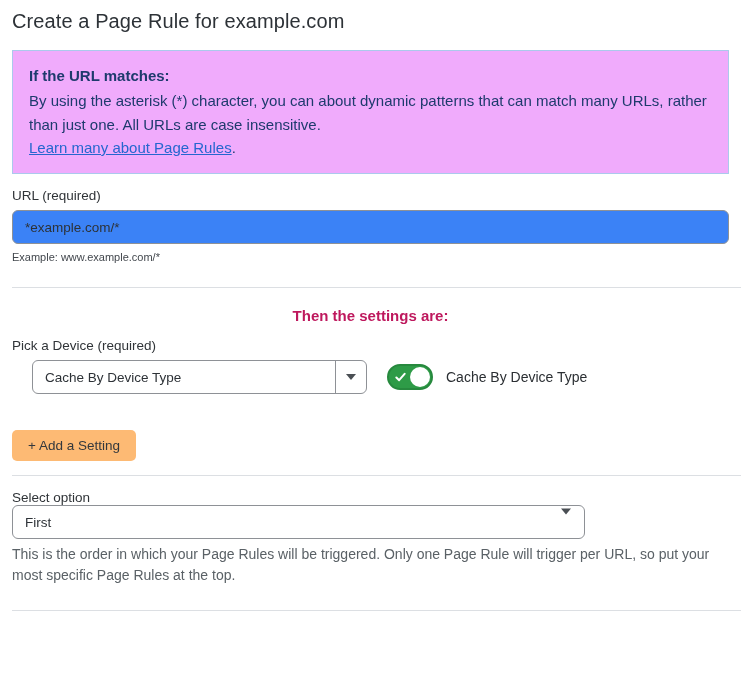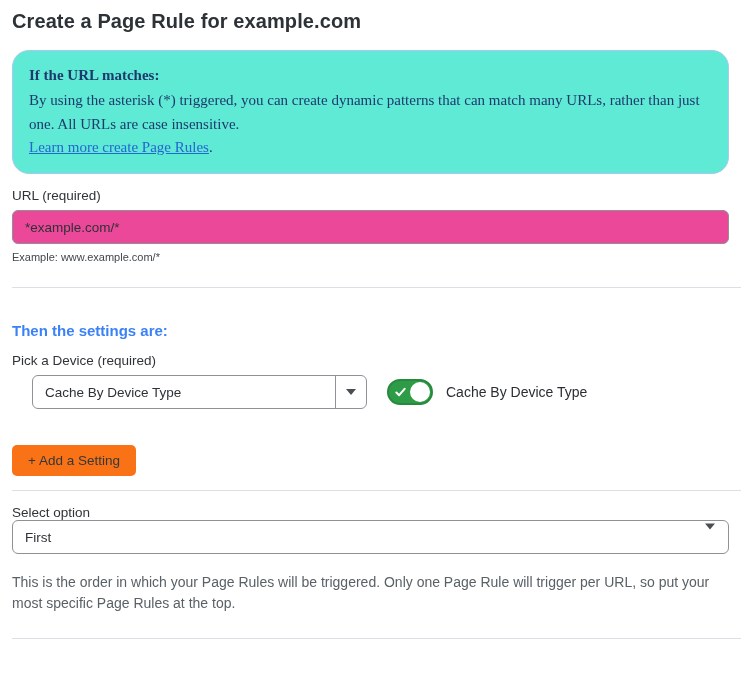--- a/index.html
+++ b/index.html
@@ -6,61 +6,60 @@
   html, body {
     width: 750px; height: 688px;
     background: #ffffff;
     font-family: "Liberation Sans", sans-serif;
     color: #32373c;
     overflow: hidden;
   }
   .page { padding: 8px 12px 0 12px; width: 741px; }
 
   .page-title {
-    font-size: 20px; font-weight: 700; color: #2d3237;
+    font-size: 20px; font-weight: 400; color: #2d3237;
     letter-spacing: .1px; margin-top: 2px;
   }
 
   
   .info-box {
     margin-top: 17px;
-    background: #5eead4;
+    background: #f0abfc;
     border: 1px solid #abc9ec;
-    border-radius: 17px;
+    border-radius: 0;
     padding: 13px 16px 14px 16px;
     color: #1e3a6d;
     font-size: 15px;
     line-height: 1.55;
     width: 717px;
-    font-family: Liberation Serif, serif;
   }
   .info-box .info-heading { font-weight: 700; font-size: 15px; color: #1e3a6d; }
   .info-box .info-body { margin-top: 2px; }
   .info-box a.info-link { color: #2566cf; text-decoration: underline; cursor: pointer; }
   .info-box .info-link-suffix { color: #1e3a6d; }
 
   .field-label { font-size: 13.5px; color: #303438; margin-top: 14px; }
 
   .text-input {
     margin-top: 7px;
     width: 717px; height: 34px;
     border: 1px solid #8e9196;
     border-radius: 6px;
     padding: 0 12px;
     font-size: 13.5px;
     font-family: "Liberation Sans", sans-serif;
     color: #2d3237;
-    background: #ec4899;
+    background: #3b82f6;
     outline: none;
   }
   .helper-text { font-size: 11px; color: #42474d; margin-top: 7px; }
 
   .divider { border: none; border-top: 1px solid #dcdfe3; margin-top: 24px; width: 729px; }
 
-  .section-heading { font-size: 15px; font-weight: 700; color: #3b82f6; margin-top: 34px; }
+  .section-heading { font-size: 15px; font-weight: 700; color: #be185d; margin-top: 19px; text-align: center; }
 
   
   .select-row { display: flex; align-items: center; margin-top: 7px; padding-left: 20px; }
   .select {
     display: flex; align-items: center;
     height: 34px;
     border: 1px solid #8e9196;
     border-radius: 6px;
     background: #fff;
     font-size: 13.5px;
@@ -69,21 +68,21 @@
     position: relative;
   }
   .select .select-value { padding-left: 12px; flex: 1; }
   .select-setting { width: 335px; }
   .select-setting .arrow-section {
     width: 31px; height: 100%;
     border-left: 1px solid #8e9196;
     display: flex; align-items: center; justify-content: center;
     border-radius: 0 6px 6px 0;
   }
-  .select-order { width: 717px; }
+  .select-order { width: 573px; }
   .select-order .arrow-plain {
     position: absolute; right: 13px; top: 50%; transform: translateY(-50%);
   }
   .caret-down {
     width: 0; height: 0;
     border-left: 5px solid transparent;
     border-right: 5px solid transparent;
     border-top: 6px solid #4a4f54;
   }
 
@@ -112,39 +111,39 @@
   
   .btn {
     display: inline-flex; align-items: center; justify-content: center;
     height: 31px;
     border: none; border-radius: 5px;
     font-family: "Liberation Sans", sans-serif;
     font-size: 13.5px;
     cursor: pointer;
     padding: 0 16px;
   }
-  .btn-secondary { background: #f97316; color: #33383d; }
+  .btn-secondary { background: #fdba74; color: #33383d; }
   .add-setting-btn { margin-top: 36px; }
 
   .order-helper {
     font-size: 14px; color: #5a6166; line-height: 1.5;
-    margin-top: 18px; width: 717px;
+    margin-top: 5px; width: 717px;
   }
 </style>
 </head>
 <body>
 
 <div class="page">
 
   <h1 class="page-title">Create a Page Rule for example.com</h1>
 
   <div class="info-box">
     <div class="info-heading">If the URL matches:</div>
-    <div class="info-body">By using the asterisk (*) triggered, you can create dynamic patterns that can match many URLs, rather than just one. All URLs are case insensitive.</div>
-    <div class="info-link-line"><a class="info-link">Learn more create Page Rules</a><span class="info-link-suffix">.</span></div>
+    <div class="info-body">By using the asterisk (*) character, you can about dynamic patterns that can match many URLs, rather than just one. All URLs are case insensitive.</div>
+    <div class="info-link-line"><a class="info-link">Learn many about Page Rules</a><span class="info-link-suffix">.</span></div>
   </div>
 
   <div class="field-label">URL (required)</div>
   <input class="text-input" type="text" value="*example.com/*" style="">
   <div class="helper-text">Example: www.example.com/*</div>
 
   <hr class="divider">
 
   <div class="section-heading">Then the settings are:</div>
 

